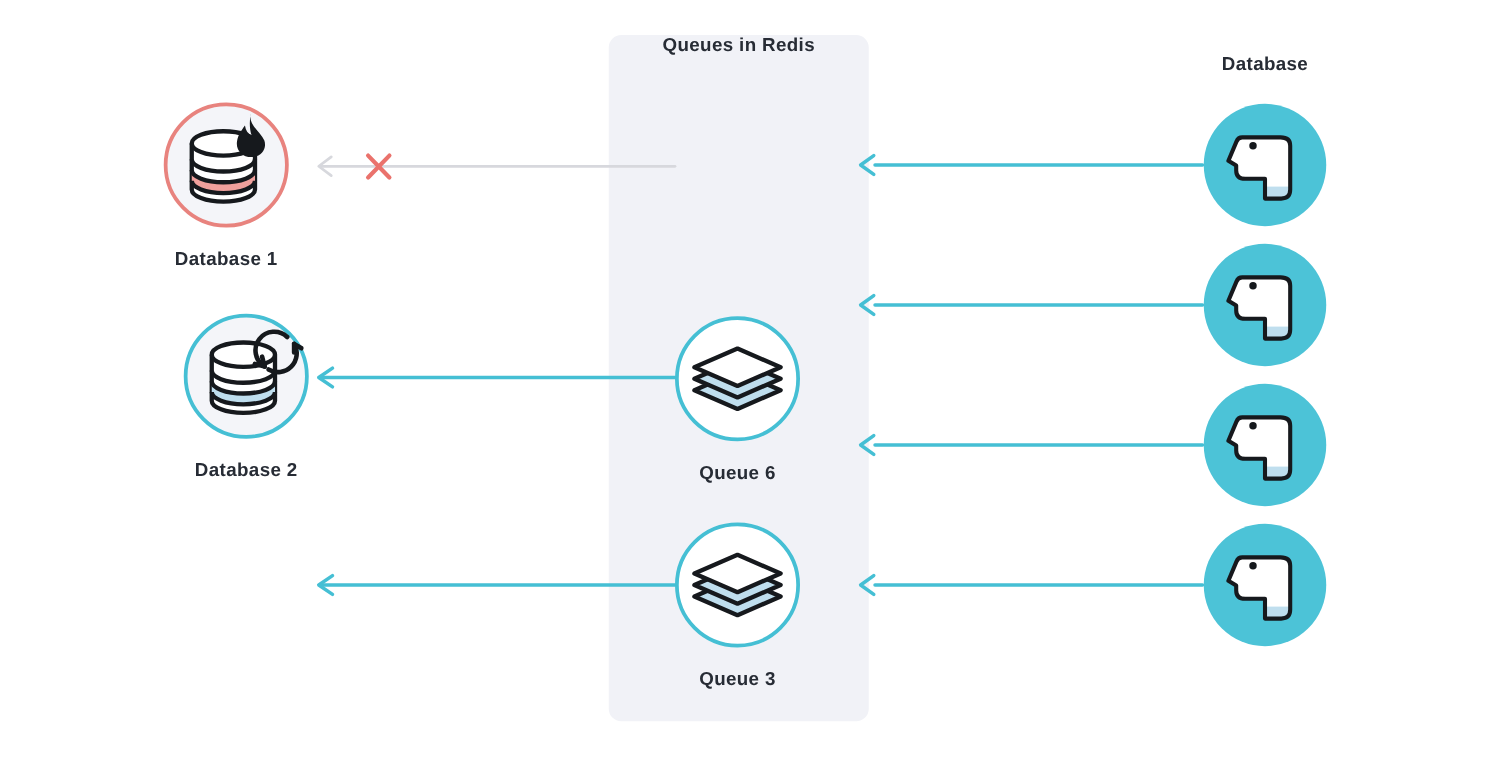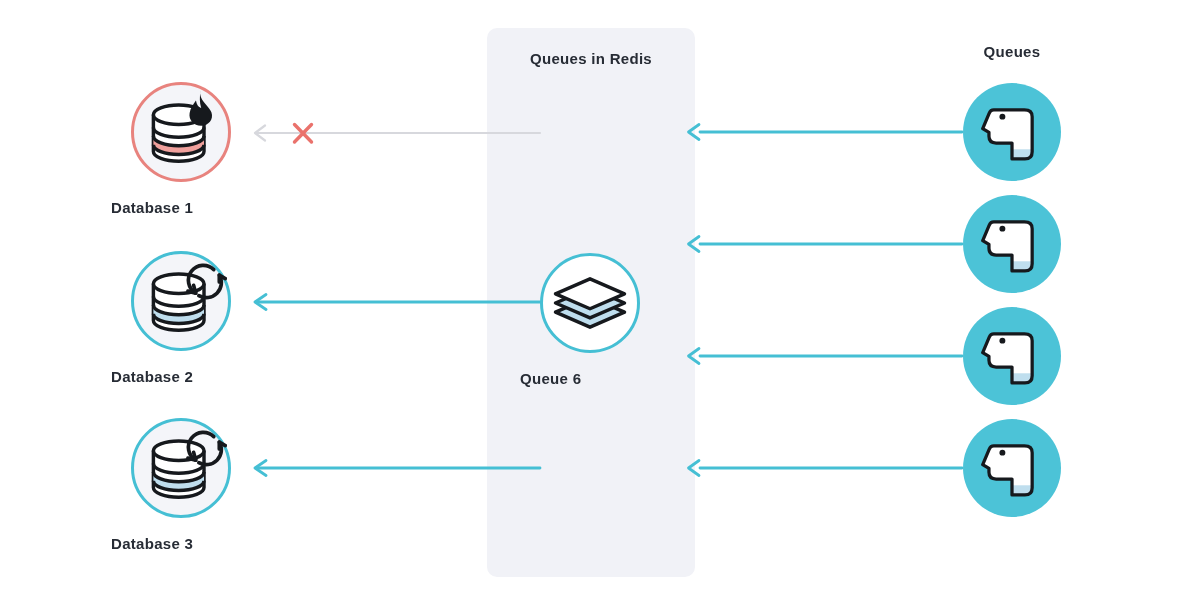--- a/index.html
+++ b/index.html
@@ -9,29 +9,29 @@
   }
   *{margin:0;padding:0;box-sizing:border-box}
   html,body{background:#fff}
   body{font-family:"Liberation Sans","DejaVu Sans",sans-serif}
   .canvas{position:relative;width:1200px;height:608px;background:var(--canvas-bg);overflow:hidden}
 
   .panel{position:absolute;left:487px;top:28px;width:208px;height:549px;
          background:var(--panel-bg);border-radius:10px;z-index:0}
   .panel-title,.col-title{font-weight:700;font-size:15px;line-height:18px;color:var(--text);
          letter-spacing:.3px;text-align:center}
-  .panel-title{padding-top:22px}
+  .panel-title{padding-top:0}
   .col-title{position:absolute;left:942px;top:43px;width:140px}
 
   .wires{position:absolute;left:0;top:0;width:1200px;height:608px;z-index:1;pointer-events:none}
   .wire-teal{stroke:var(--teal);stroke-width:2.8;fill:none;stroke-linecap:round;stroke-linejoin:round}
   .wire-gray{stroke:var(--gray-line);stroke-width:2.2;fill:none;stroke-linecap:round;stroke-linejoin:round}
   .x-mark{stroke:var(--salmon-accent);stroke-width:3.4;stroke-linecap:round}
 
-  .node{position:absolute;width:140px;z-index:2}
+  .node{position:absolute;width:140px;text-align:center;z-index:2}
   .circle{width:100px;height:100px;border-radius:50%;margin:0 auto;
           display:flex;align-items:center;justify-content:center}
   .db-circle{background:var(--node-bg);border:3px solid var(--teal)}
   .db-circle.err{border-color:var(--salmon)}
   .q-circle{background:#fff;border:3px solid var(--teal)}
   .q-circle.err{border-color:var(--salmon)}
   .worker-circle{position:absolute;width:98px;height:98px;border-radius:50%;
           background:var(--teal-fill);display:flex;align-items:center;justify-content:center;z-index:2}
   .label{margin-top:17px;font-weight:700;font-size:15px;line-height:18px;
          color:var(--text);letter-spacing:.3px}
@@ -134,52 +134,51 @@
   <div class="node" style="left:111px;top:82px">
     <div class="circle db-circle err">
       <svg class="icon band-salmon" width="92" height="92" viewBox="0 0 80 80">
         <use href="#sym-cylinder"></use>
           <use href="#sym-flame"></use>
       </svg>
     </div>
     <div class="label">Database 1</div>
   </div>
 
-  <div class="node" style="left:111px;top:251px">
+  <div class="node" style="left:127px;top:251px">
     <div class="circle db-circle">
       <svg class="icon band-blue" width="92" height="92" viewBox="0 0 80 80">
         <use href="#sym-cylinder"></use>
           <use href="#sym-sync"></use>
       </svg>
     </div>
     <div class="label">Database 2</div>
   </div>
 
-  <div class="node" style="left:111px;top:418px">
-    <div class="circle db-circle">
-      <svg class="icon band-blue" width="92" height="92" viewBox="0 0 80 80">
-        <use href="#sym-cylinder"></use>
-          <use href="#sym-sync"></use>
-      </svg>
-    </div>
-    <div class="label">Database 3</div>
-  </div>
 
 
   <div class="node" style="left:520px;top:253px">
     <div class="circle q-circle">
       <svg class="icon band-blue" width="92" height="92" viewBox="0 0 80 80">
         <use href="#sym-layers"></use>
       </svg>
     </div>
     <div class="label">Queue 6</div>
   </div>
 
+  <div class="node" style="left:520px;top:418px">
+    <div class="circle q-circle">
+      <svg class="icon band-blue" width="92" height="92" viewBox="0 0 80 80">
+        <use href="#sym-layers"></use>
+      </svg>
+    </div>
+    <div class="label">Queue 3</div>
+  </div>
 
-  <div class="col-title">Queues</div>
+  <div class="col-title">Database</div>
 
   <div class="worker-circle" style="left:963px;top:83px">
     <svg class="icon" width="96" height="96" viewBox="0 0 100 100">
         <use href="#sym-worker-face"></use>
       </svg>
   </div>
   <div class="worker-circle" style="left:963px;top:195px">
     <svg class="icon" width="96" height="96" viewBox="0 0 100 100">
         <use href="#sym-worker-face"></use>
       </svg>

